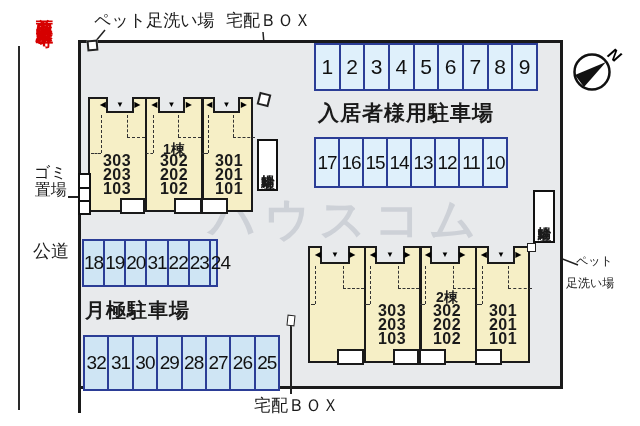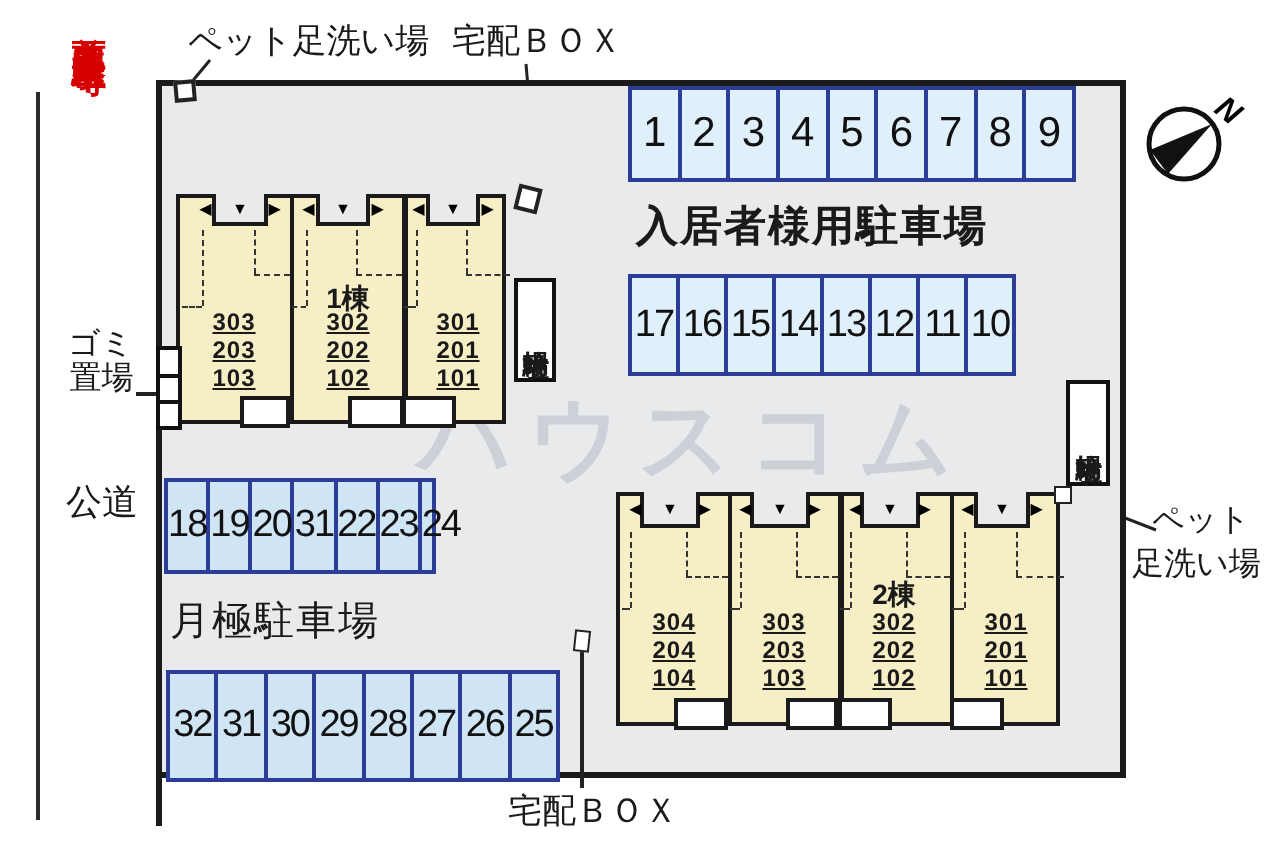--- a/index.html
+++ b/index.html
@@ -10,21 +10,21 @@
   
   #road-warning{left:33px;top:5px;height:160px;writing-mode:vertical-rl;text-orientation:upright;
     color:#d60000;font-size:17px;font-weight:bold;letter-spacing:2px;}
   #road-line{left:18px;top:46px;width:2px;height:364px;background:#2a2a2a;}
   #public-road{left:33px;top:239px;font-size:18px;}
   #garbage-label{left:34px;top:164px;font-size:16px;line-height:17px;text-align:right;}
   #garbage-connector{left:68px;top:196px;width:12px;height:2px;background:#222;}
   #pet-top-label{left:94px;top:9px;font-size:17px;}
   #delivery-top-label{left:226px;top:9px;font-size:17px;}
   #delivery-bottom-label{left:254px;top:394px;font-size:17px;}
-  #pet-right-label{left:566px;top:250px;font-size:16px;line-height:22px;}
+  #pet-right-label{left:566px;top:250px;font-size:12px;line-height:22px;}
   #pet-right-label .l1{display:block;margin-left:10px;}
 
   
   #site{left:78px;top:40px;width:485px;height:349px;background:#e8eaec;
         border:3px solid #1a1a1a;box-sizing:border-box;}
   #site-left-ext{left:78px;top:389px;width:3px;height:24px;background:#1a1a1a;}
   #watermark{left:128px;top:146px;font-size:46px;font-weight:bold;letter-spacing:8px;
      color:rgba(135,145,160,0.28);z-index:0;white-space:nowrap;}
 
   
@@ -34,42 +34,42 @@
   .pcell{flex:1;border-right:2px solid #2b3d96;display:flex;align-items:center;justify-content:center;
      font-size:19px;letter-spacing:-1px;color:#111;}
   .pcell:last-child{border-right:none;}
   #row-1-9{left:233px;top:0px;width:224px;height:48px;}
   #row-1-9 .pcell{font-size:21px;letter-spacing:0;}
   #row-17-10{left:233px;top:94px;width:194px;height:51px;}
   #row-18-24{left:1px;top:196px;width:136px;height:48px;}
   #row-32-25{left:2px;top:292px;width:197px;height:56px;}
 
   #resident-label{left:237px;top:56px;font-size:21px;font-weight:bold;letter-spacing:1px;z-index:1;}
-  #monthly-label{left:4px;top:254px;font-size:20px;font-weight:normal;letter-spacing:1px;z-index:1;}
+  #monthly-label{left:4px;top:254px;font-size:20px;font-weight:bold;letter-spacing:1px;z-index:1;}
 
   
   .bike{position:absolute;background:#fff;border:2px solid #111;box-sizing:border-box;
     writing-mode:vertical-rl;text-orientation:upright;font-size:13px;font-weight:bold;
     display:flex;align-items:center;justify-content:center;z-index:2;}
   #bike1{left:176px;top:96px;width:21px;height:52px;}
   #bike2{left:452px;top:147px;width:22px;height:53px;}
 
   
   .bldg{position:absolute;background:#f6efc6;border:2px solid #1a1a1a;box-sizing:border-box;z-index:1;}
   #b1{left:7px;top:54px;width:165px;height:115px;}
   #b2{left:227px;top:203px;width:222px;height:117px;}
   .notch{position:absolute;background:#e8eaec;border:2px solid #1a1a1a;border-top:none;
      box-sizing:border-box;display:flex;align-items:center;justify-content:center;}
   .notch span{font-size:8px;letter-spacing:4px;color:#000;white-space:nowrap;transform:translateX(2px);}
   .divider{position:absolute;background:#1a1a1a;top:0;bottom:0;}
   .porch{position:absolute;background:#fff;border:2px solid #1a1a1a;box-sizing:border-box;}
   .dashv{position:absolute;width:0;border-left:1.5px dashed #333;}
   .dashh{position:absolute;height:0;border-top:1.5px dashed #333;}
   .rooms{position:absolute;transform:translateX(-50%);text-align:right;white-space:pre-line;
-     font-size:12px;line-height:14px;font-weight:bold;letter-spacing:0.5px;text-decoration:underline;}
+     font-size:16px;line-height:14px;font-weight:bold;letter-spacing:0.5px;}
   .bname{position:absolute;transform:translateX(-50%);font-size:14px;font-weight:bold;}
 
   
   #garbage-shed{left:-3px;top:130px;width:13px;height:42px;background:#fff;border:2px solid #111;
     box-sizing:border-box;z-index:3;
     background-image:linear-gradient(#111,#111),linear-gradient(#111,#111);
     background-repeat:no-repeat;background-size:100% 2px,100% 2px;
     background-position:0 12px,0 25px;}
 
   
@@ -210,23 +210,20 @@
       <div class="divider" style="left: 54px; width: 2px;"></div>
       <div class="divider" style="left: 109px; width: 3px;"></div>
       <div class="divider" style="left: 165px; width: 2px;"></div>
       <div class="notch" style="left: 10px; top: -2px; width: 30px; height: 18px;">
         <span>◀ ▼ ▶</span>
       </div>
       <div class="dashv" style="left: 5px; top: 18px; height: 38px;"></div>
       <div class="dashv" style="left: 33px; top: 18px; height: 22px;"></div>
       <div class="dashh" style="left: 33px; top: 40px; width: 21px;"></div>
       <div class="dashh" style="left: 1px; top: 56px; width: 4px;"></div>
-      <div class="rooms" style="left: 27px; top: 56px;">304
-204
-104</div>
       <div class="notch" style="left: 65px; top: -2px; width: 30px; height: 18px;">
         <span>◀ ▼ ▶</span>
       </div>
       <div class="dashv" style="left: 60px; top: 18px; height: 38px;"></div>
       <div class="dashv" style="left: 88px; top: 18px; height: 22px;"></div>
       <div class="dashh" style="left: 88px; top: 40px; width: 21px;"></div>
       <div class="dashh" style="left: 55px; top: 56px; width: 5px;"></div>
       <div class="rooms" style="left: 82px; top: 56px;">303
 203
 103</div>

